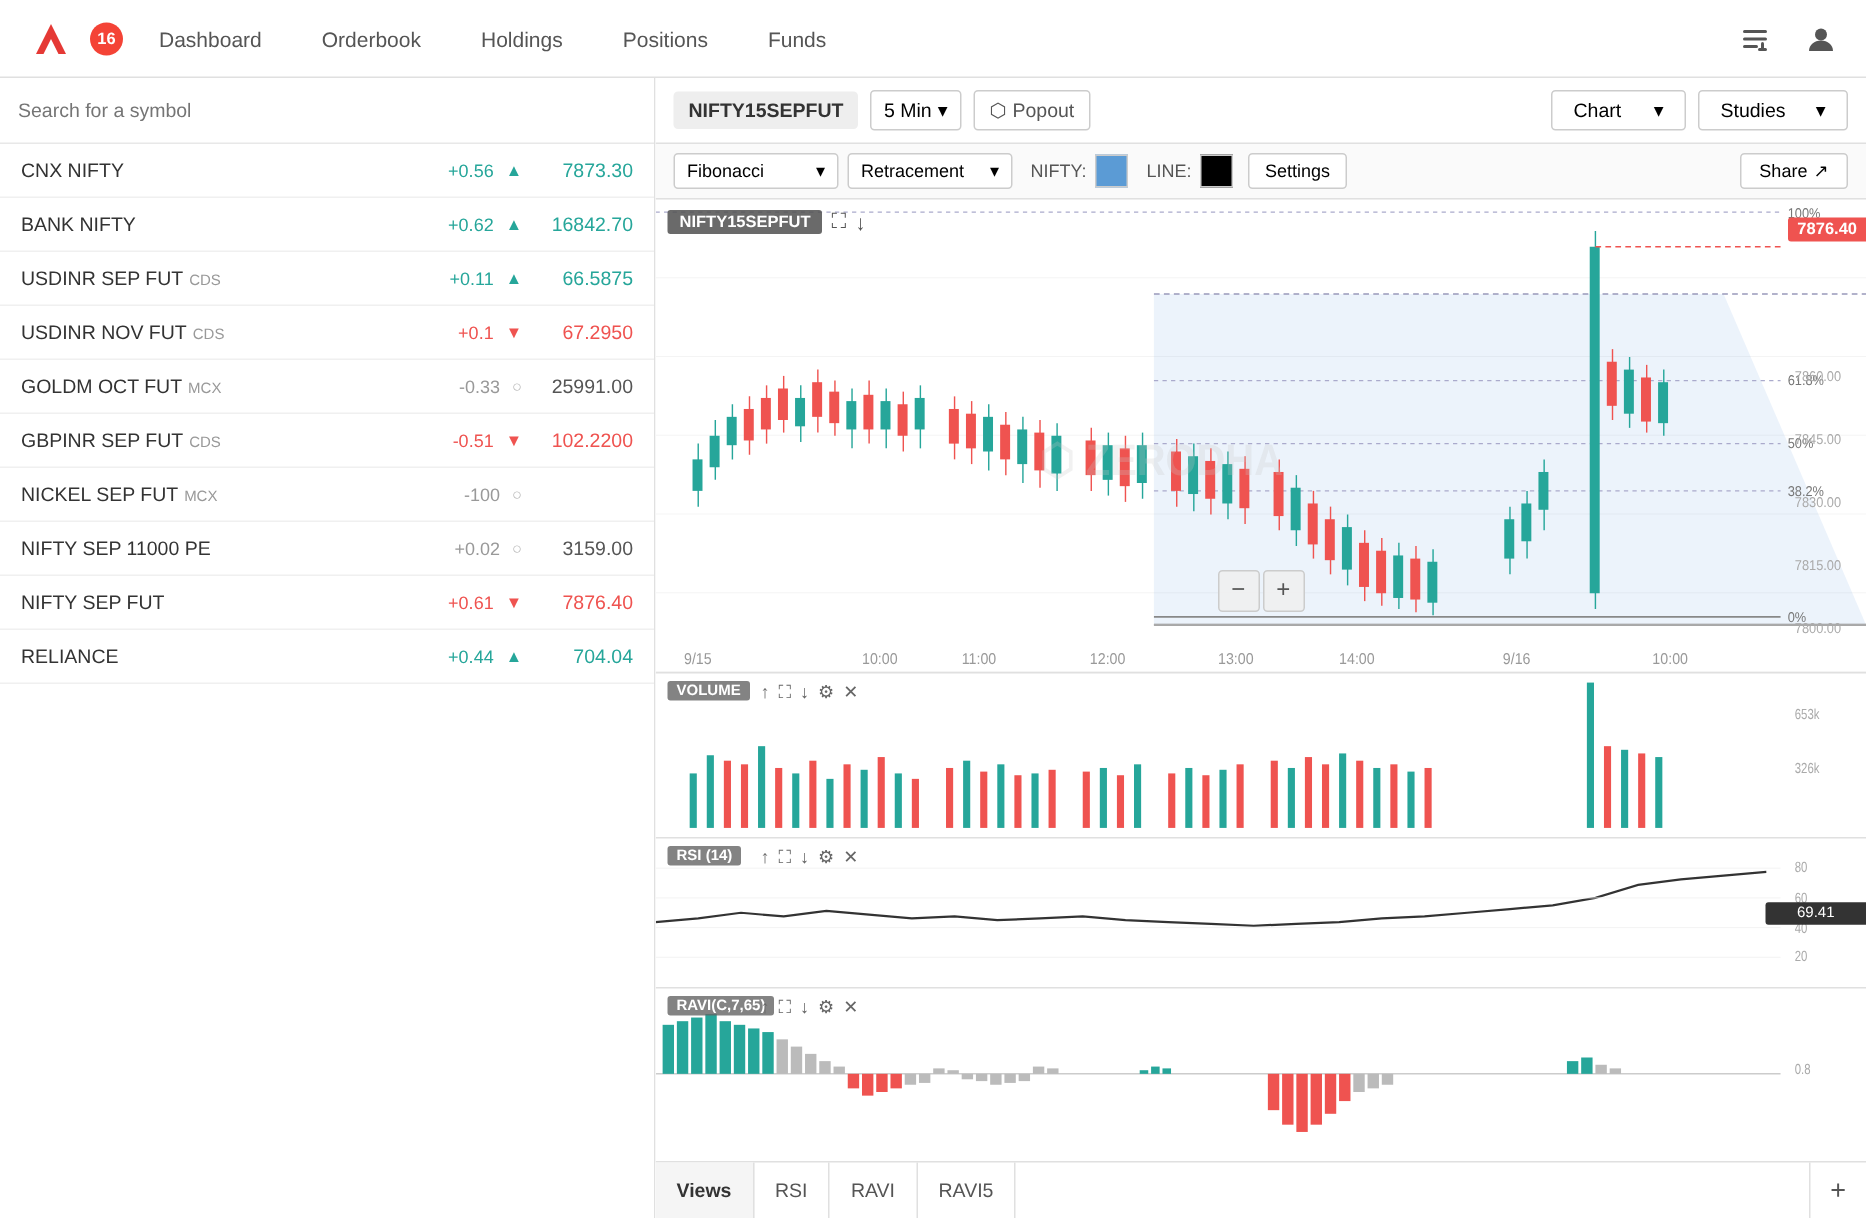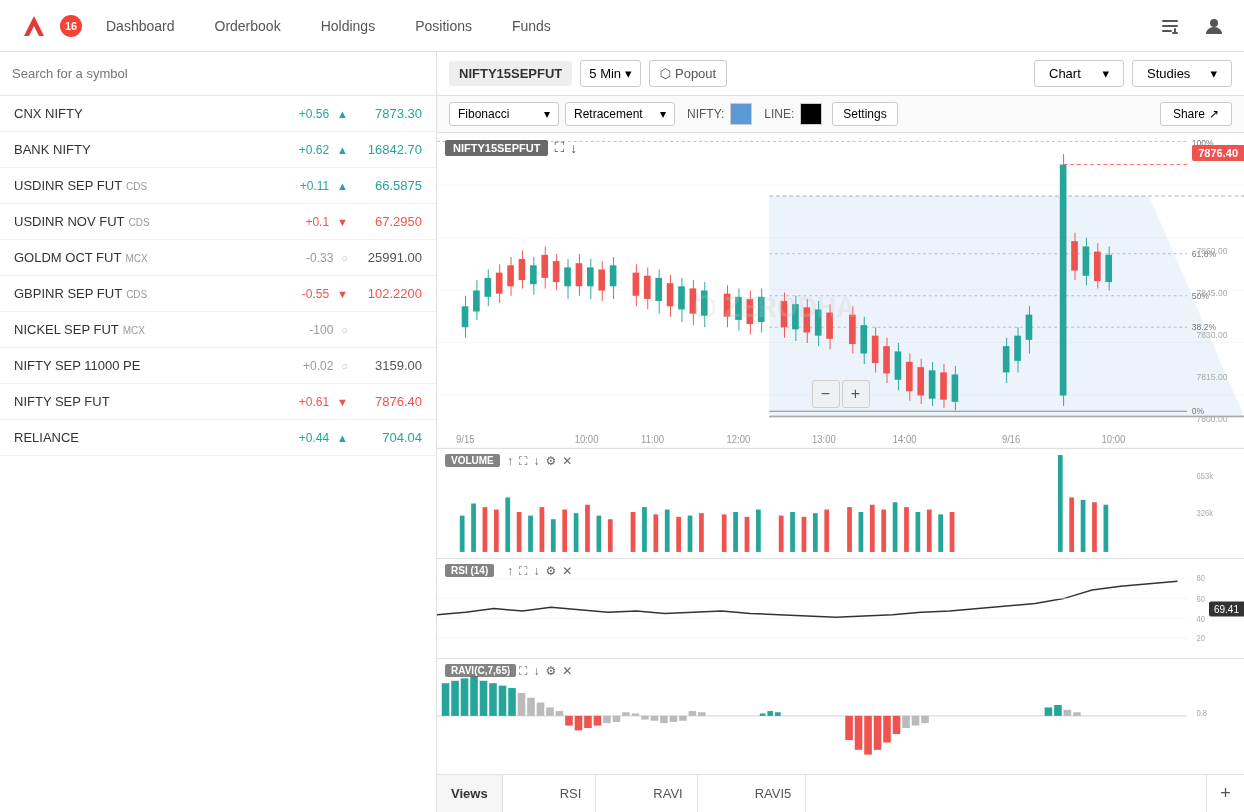--- a/index.html
+++ b/index.html
@@ -378,33 +378,32 @@
     }
 
     .rsi-value-badge {
       position: absolute;
       right: 0;
       top: 50%;
       transform: translateY(-50%);
       background: #333;
       color: #fff;
       font-size: 10px;
-      padding: 2px 5px;
+      padding: 2px 21px;
       border-radius: 2px 0 0 2px;
     }
 
     
     .views-bar {
       display: flex;
       align-items: center;
       border-top: 1px solid #e0e0e0;
       background: #fff;
       flex-shrink: 0;
       height: 38px;
-      gap: 43px;
     }
     .views-tab {
       padding: 8px 14px;
       font-size: 13px;
       cursor: pointer;
       border-right: 1px solid #e0e0e0;
       color: #555;
       height: 100%;
       display: flex;
       align-items: center;
@@ -496,21 +495,21 @@
       <span class="item-price down">67.2950</span>
     </div>
         <div class="watchlist-item">
       <span class="item-name">GOLDM OCT FUT<span class="sub">MCX</span></span>
       <span class="item-change neutral">-0.33</span>
       <span class="circle-neutral">○</span>
       <span class="item-price neutral">25991.00</span>
     </div>
         <div class="watchlist-item">
       <span class="item-name">GBPINR SEP FUT<span class="sub">CDS</span></span>
-      <span class="item-change down">-0.55</span>
+      <span class="item-change down">-0.51</span>
       <span class="arrow-down">▼</span>
       <span class="item-price down">102.2200</span>
     </div>
         <div class="watchlist-item">
       <span class="item-name">NICKEL SEP FUT<span class="sub">MCX</span></span>
       <span class="item-change neutral">-100</span>
       <span class="circle-neutral">○</span>
       <span class="item-price neutral"></span>
     </div>
         <div class="watchlist-item">

